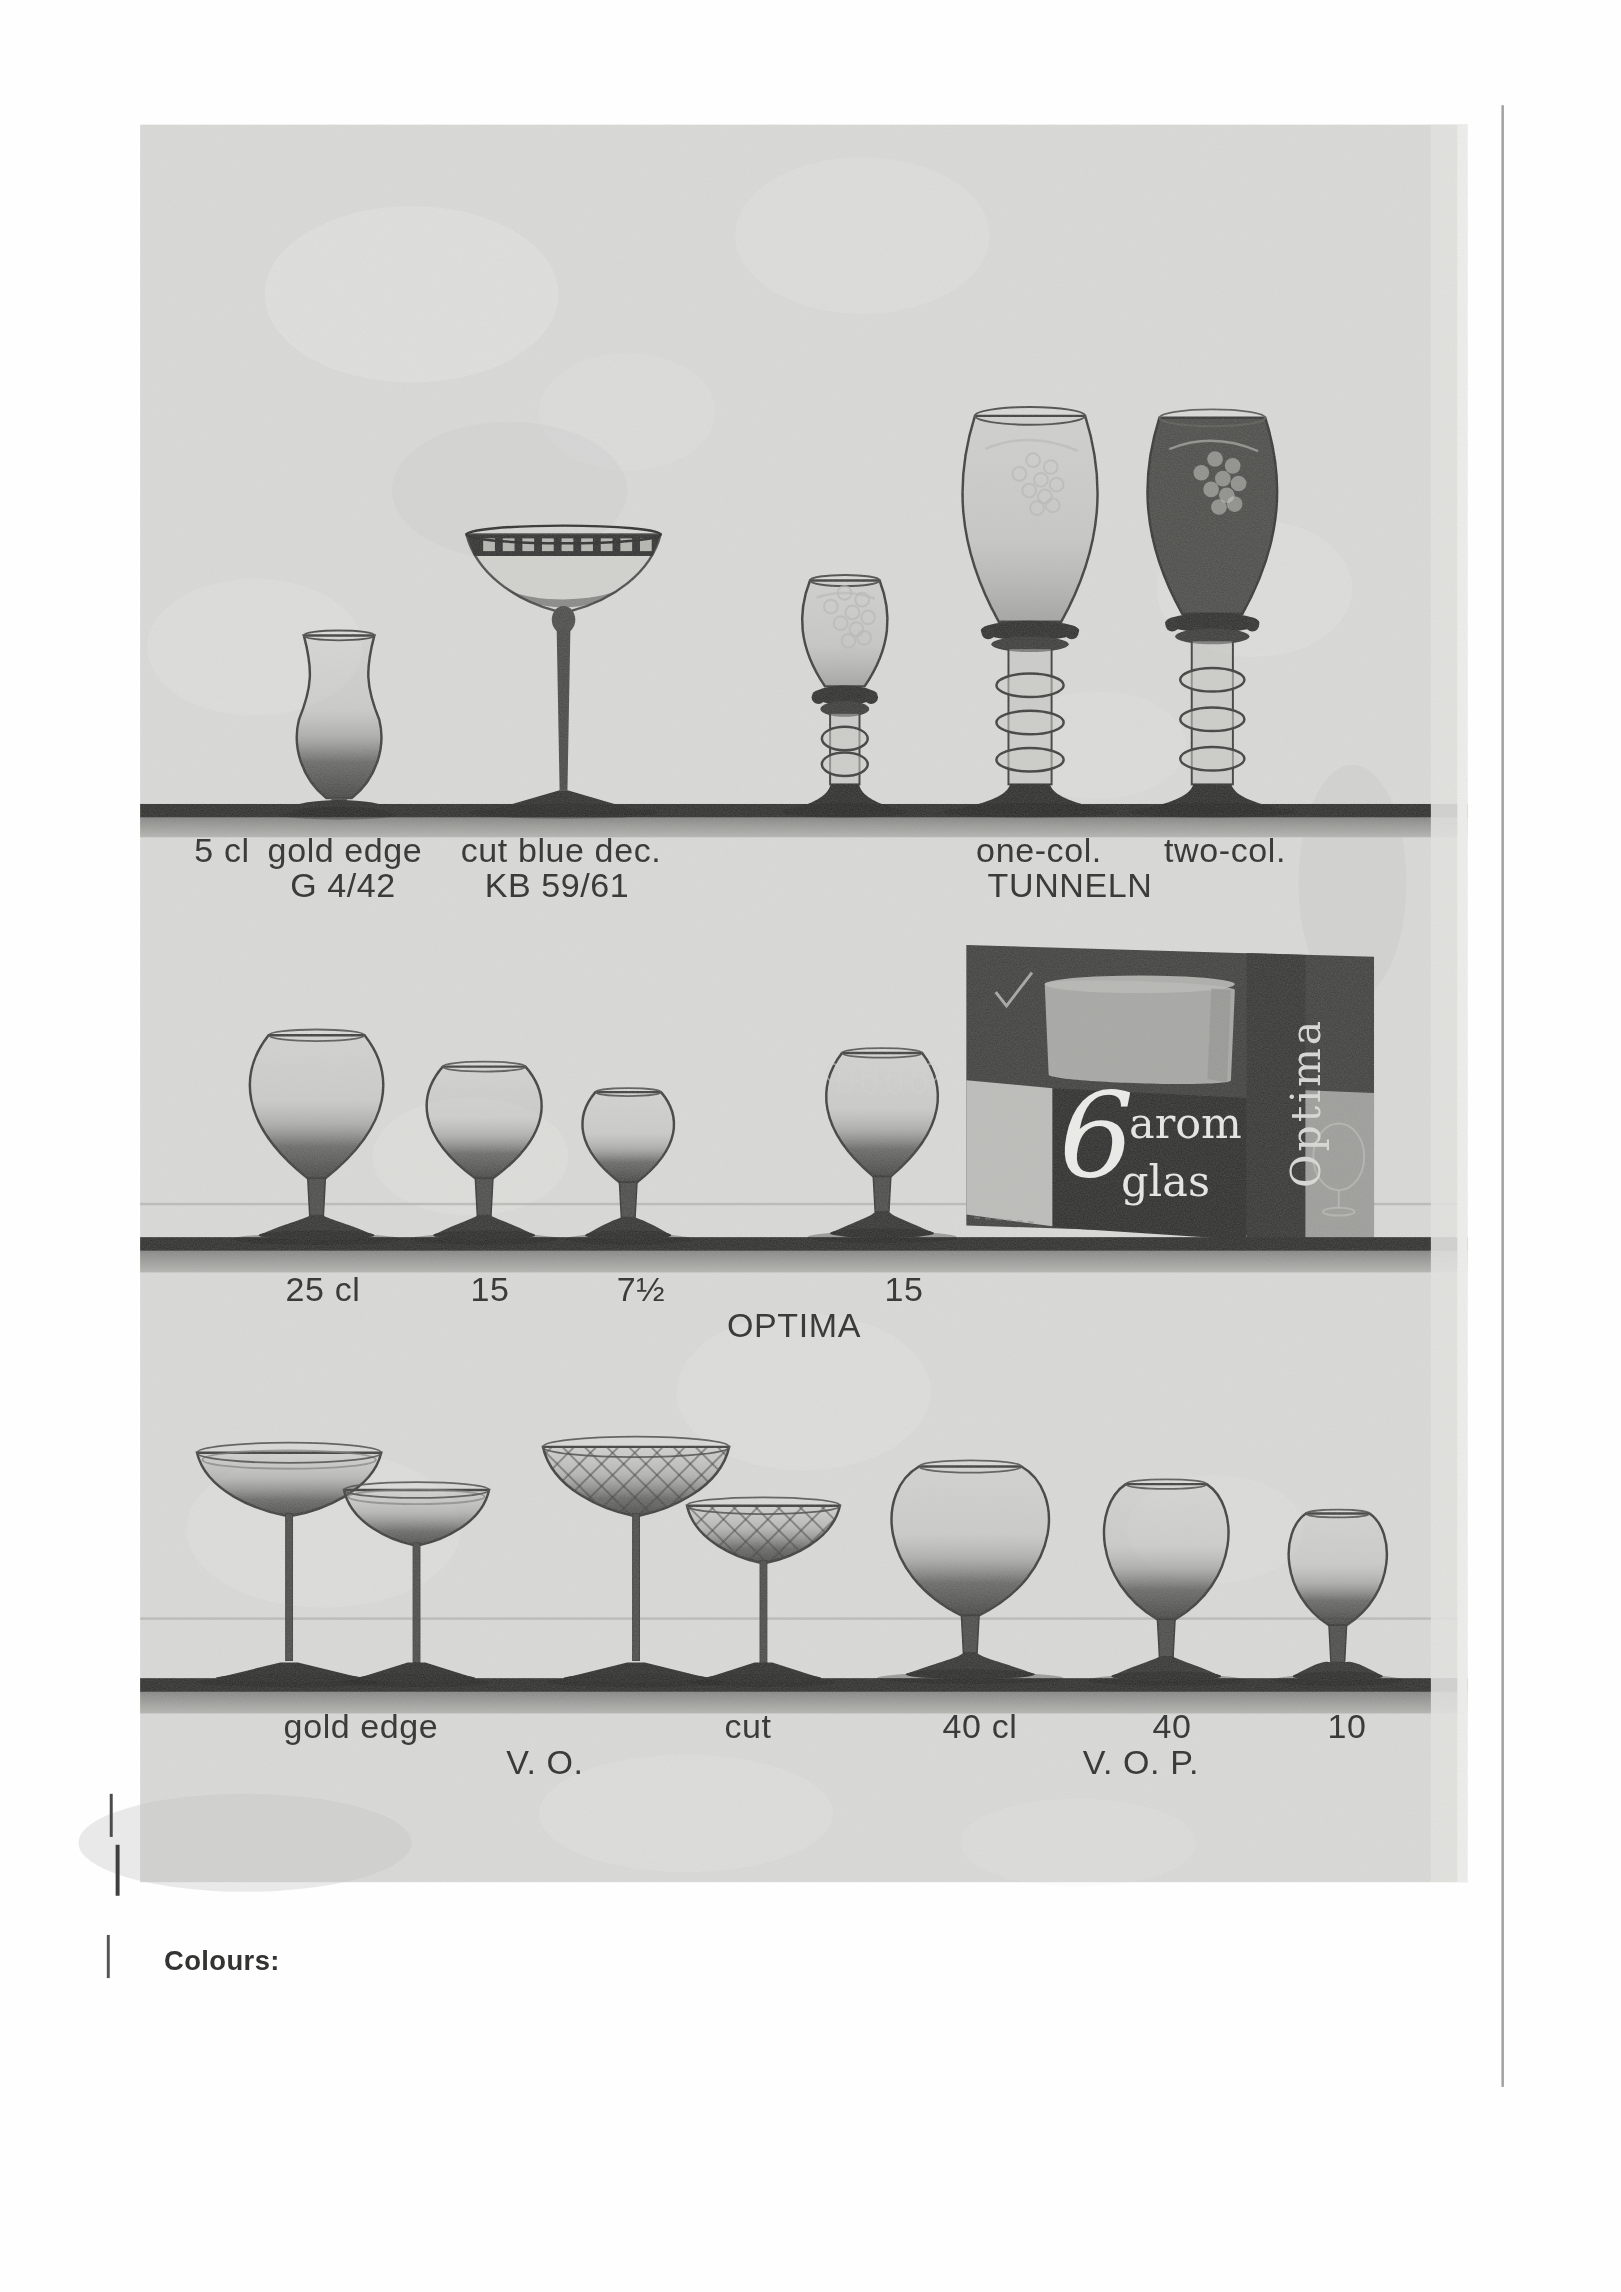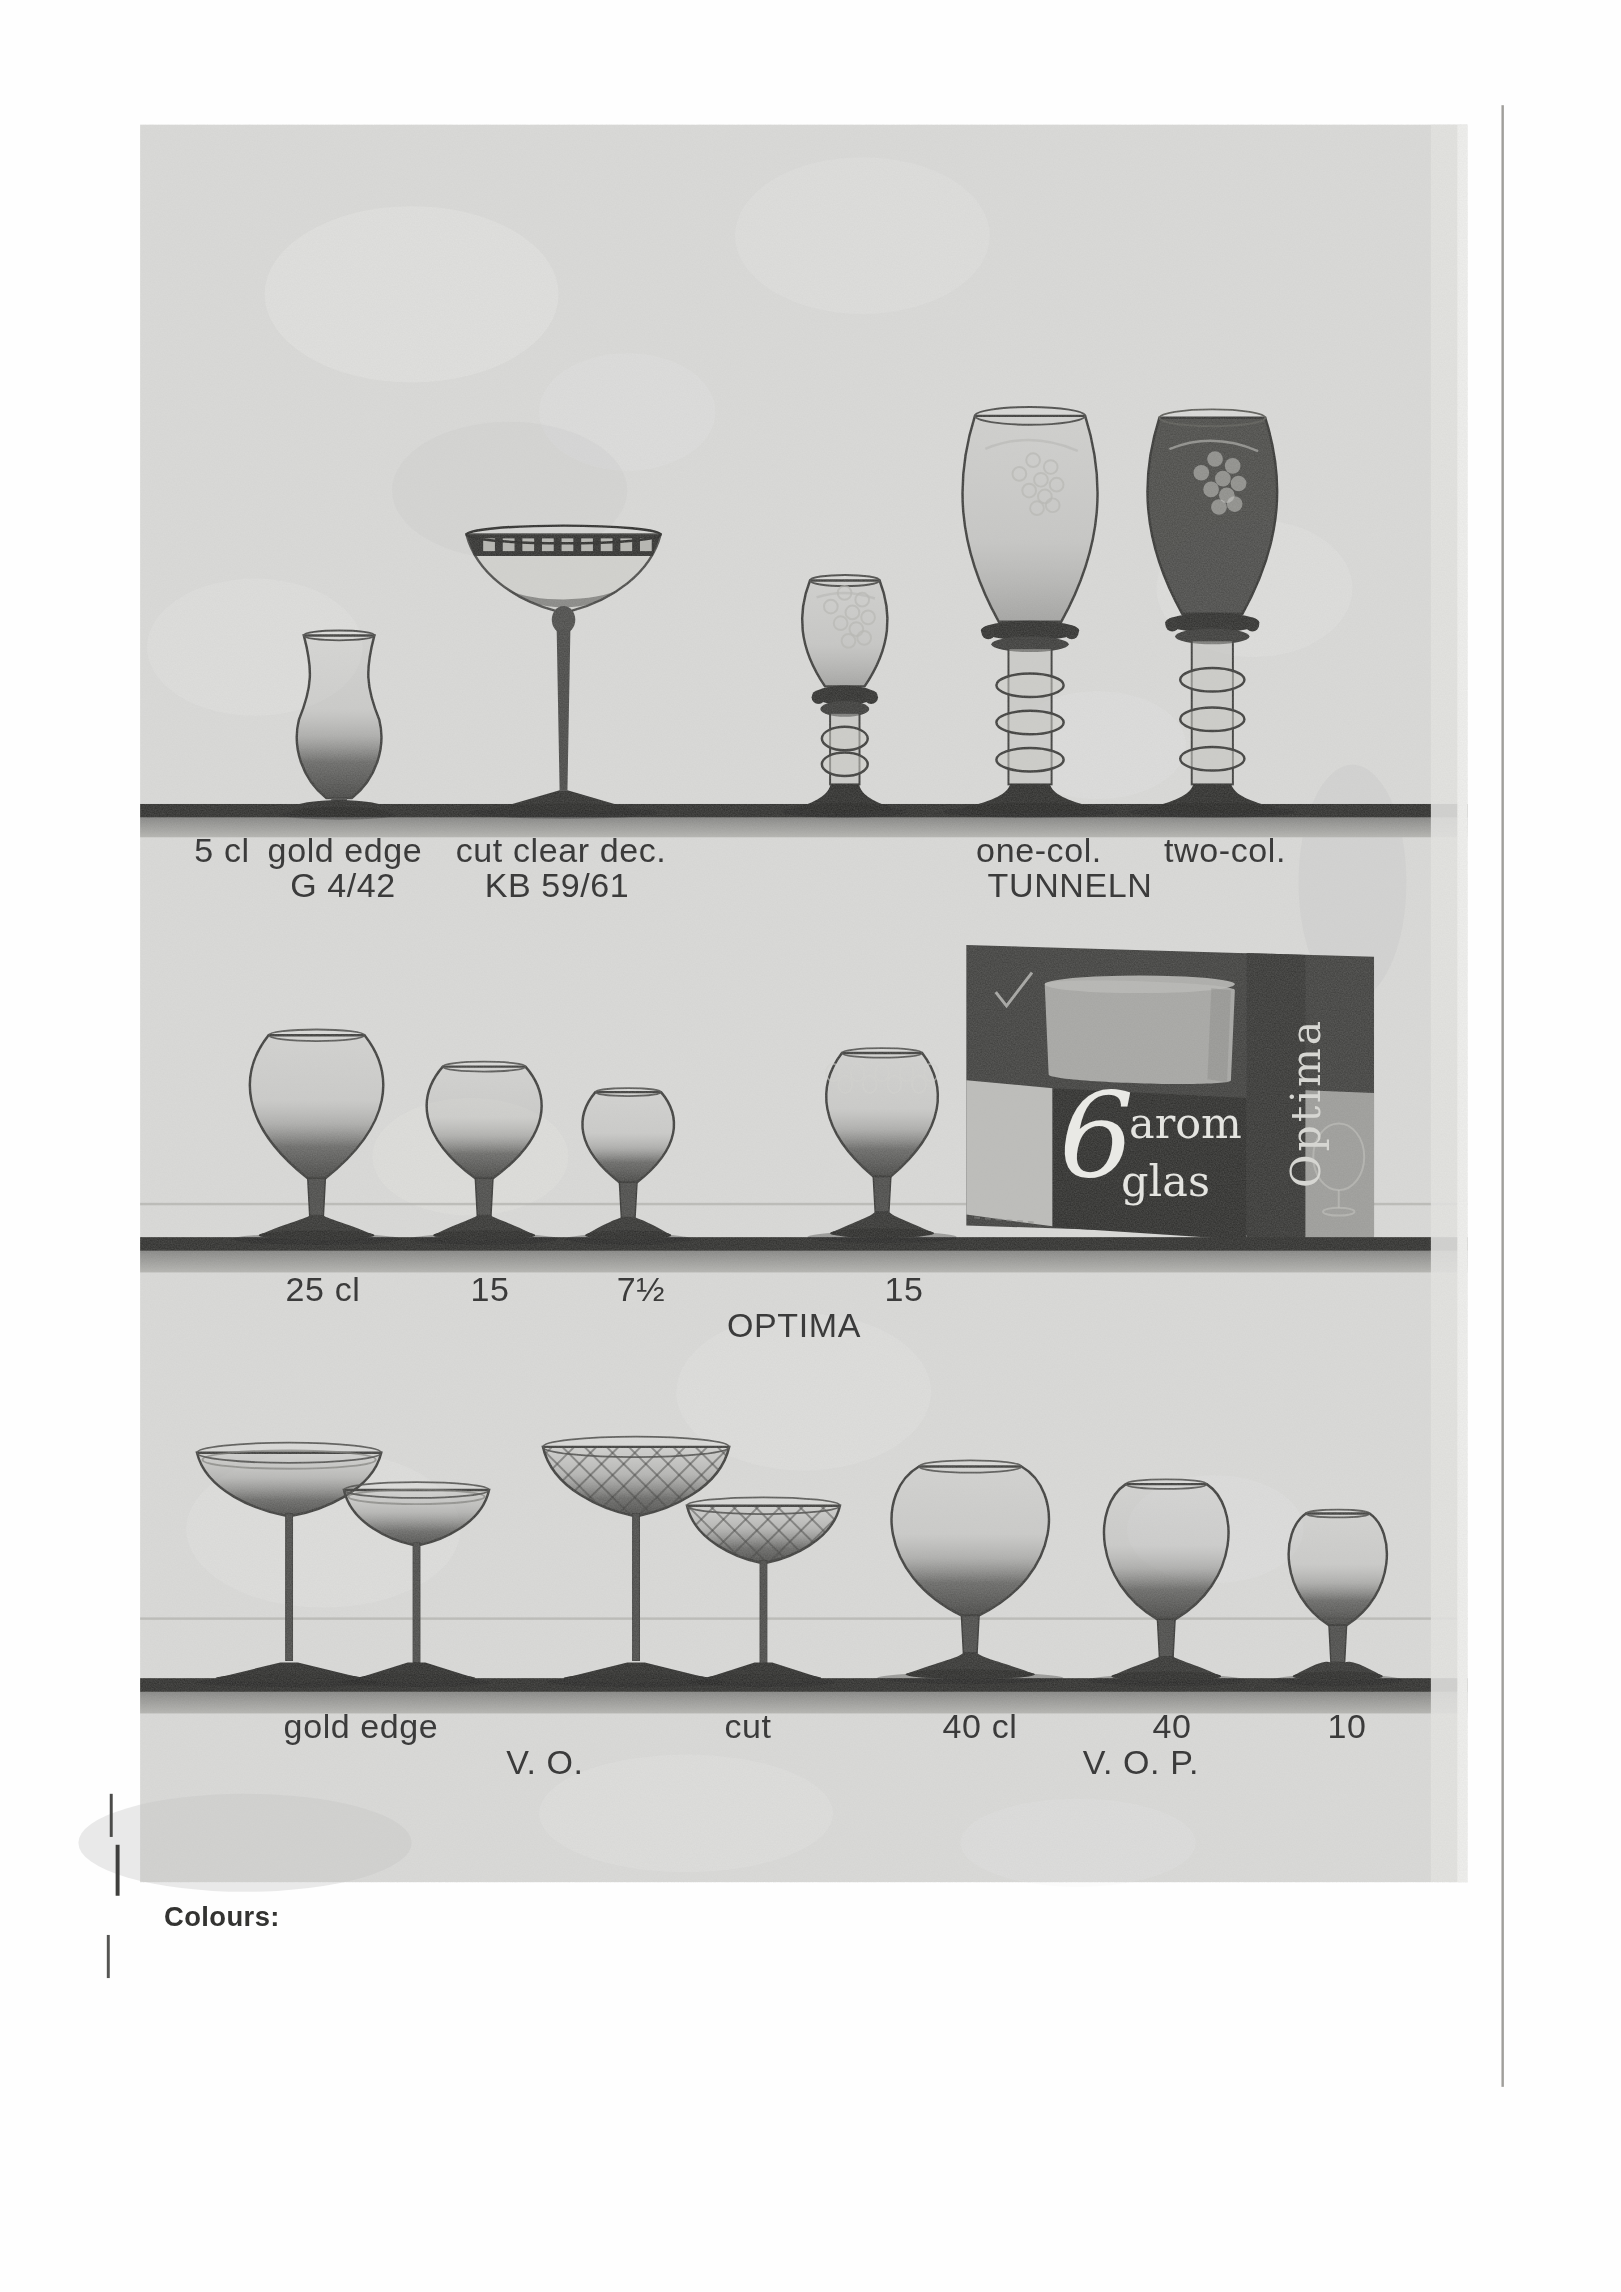--- a/index.html
+++ b/index.html
@@ -2,21 +2,21 @@
 <html><head>
 <meta charset="utf-8">
 <style>
   html,body{margin:0;padding:0;background:#ffffff;}
   #page{position:relative;width:1621px;height:2293px;background:#fefefe;overflow:hidden;
         font-family:"Liberation Sans",sans-serif;}
   #gfx{position:absolute;left:0;top:0;width:1621px;height:2293px;}
   .lbl{position:absolute;transform:translateX(-50%);font-size:34px;color:#3b3b3b;
        letter-spacing:0.6px;white-space:nowrap;z-index:5;}
   .foot{position:absolute;font-size:27.4px;color:#333331;letter-spacing:0.4px;white-space:nowrap;z-index:5;}
-  .foot.b{font-weight:bold;}
+  .foot.b{font-weight:bold;margin-top:44px;}
   .box6{position:absolute;left:1059px;top:1076px;font:italic 118px "DejaVu Serif",serif;
         color:#e9e9e5;z-index:4;line-height:1;}
   .boxword{position:absolute;font:43px "DejaVu Serif",serif;color:#e4e4e0;z-index:4;line-height:1;text-align:center;}
   .optima{position:absolute;left:1286px;top:1188px;transform-origin:0 0;transform:rotate(-90deg);
         font:41px "DejaVu Serif",serif;color:#d6d6d2;letter-spacing:2.9px;z-index:4;line-height:1;}
 </style>
 </head>
 <body>
 
 <div id="page">
@@ -316,21 +316,21 @@
       <rect x="143" y="127" width="1354" height="1793" fill="#888886" filter="url(#grain)" opacity="0.3"></rect>
       <rect x="112" y="1830" width="3" height="44" fill="#4b4b49"></rect>
       <rect x="118" y="1882" width="4" height="52" fill="#3f3f3d"></rect>
       <rect x="109" y="1974" width="3" height="44" fill="#555553"></rect>
       <rect x="1532" y="107" width="2.5" height="2022" fill="#a09f9b"></rect>
     </svg>
 
   <div class="lbl" style="left:222px;top:831px">5 cl</div>
   <div class="lbl" style="left:345px;top:831px">gold edge</div>
   <div class="lbl" style="left:343px;top:866px">G 4/42</div>
-  <div class="lbl" style="left:561px;top:831px">cut clear dec.</div>
+  <div class="lbl" style="left:561px;top:831px">cut blue dec.</div>
   <div class="lbl" style="left:557px;top:866px">KB 59/61</div>
   <div class="lbl" style="left:1039px;top:831px">one-col.</div>
   <div class="lbl" style="left:1070px;top:866px">TUNNELN</div>
   <div class="lbl" style="left:1225px;top:831px">two-col.</div>
 
   <div class="lbl" style="left:323px;top:1270px">25 cl</div>
   <div class="lbl" style="left:490px;top:1270px">15</div>
   <div class="lbl" style="left:641px;top:1270px">7½</div>
   <div class="lbl" style="left:904px;top:1270px">15</div>
   <div class="lbl" style="left:794px;top:1306px">OPTIMA</div>

